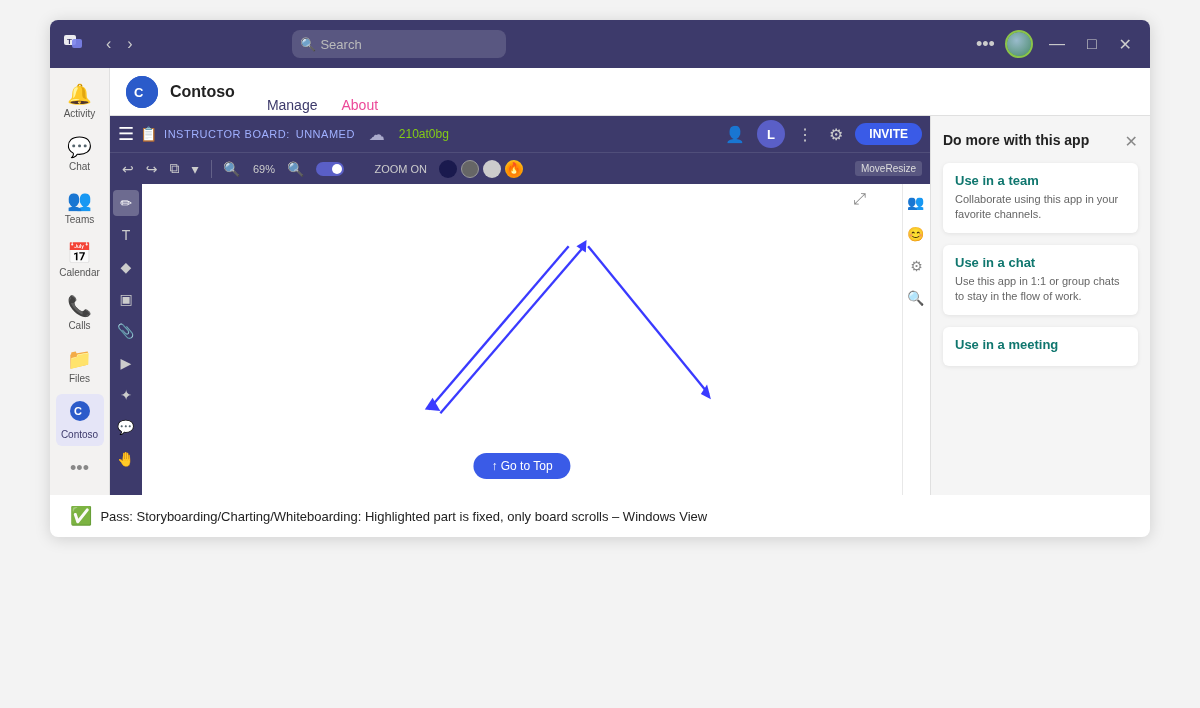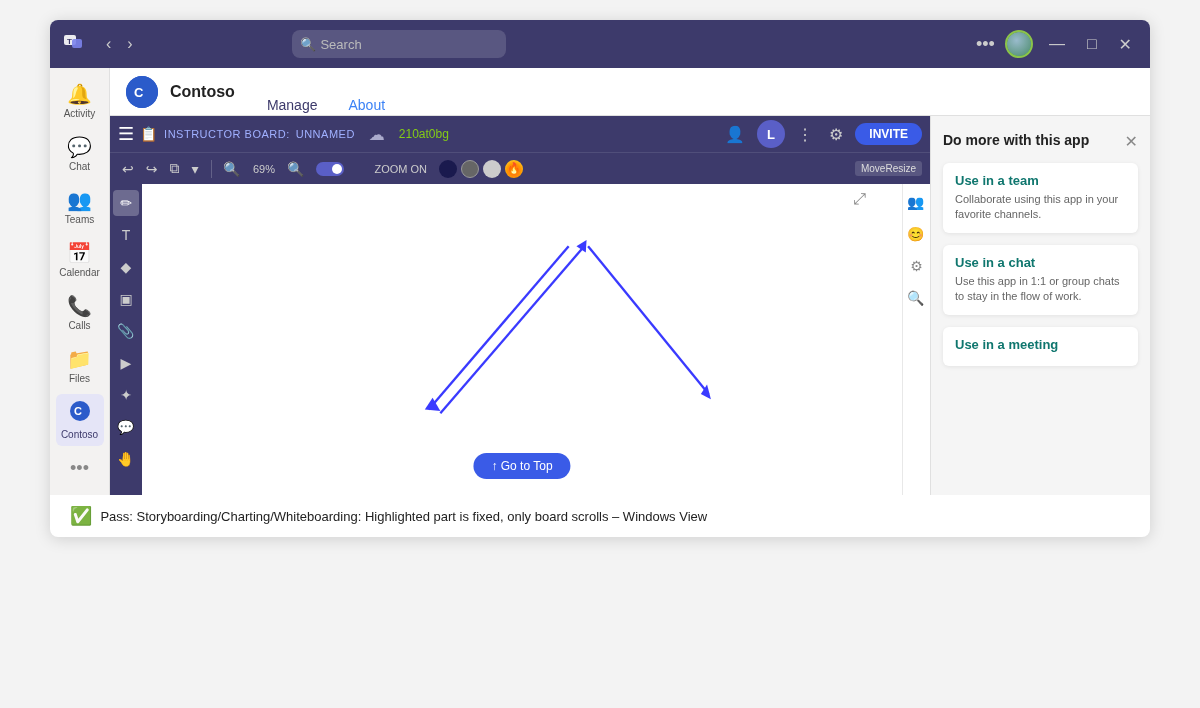--- a/index.html
+++ b/index.html
@@ -171,28 +171,28 @@
       font-weight: bold;
       font-size: 14px;
     }
     .app-name {
       font-weight: 600;
       font-size: 16px;
       color: #222;
     }
     .app-tabs {
       display: flex;
-      gap: 7px;
+      gap: 0;
       margin-left: 8px;
       margin-top: 29px;
     }
     .app-tab {
       padding: 4px 12px;
       font-size: 14px;
-      color: #3b82f6;
+      color: #ec4899;
       cursor: pointer;
       border-bottom: 2px solid transparent;
     }
     .app-tab.active {
       color: #3d3a6b;
       border-bottom: 2px solid #3d3a6b;
       font-weight: 500;
     }
 
     

